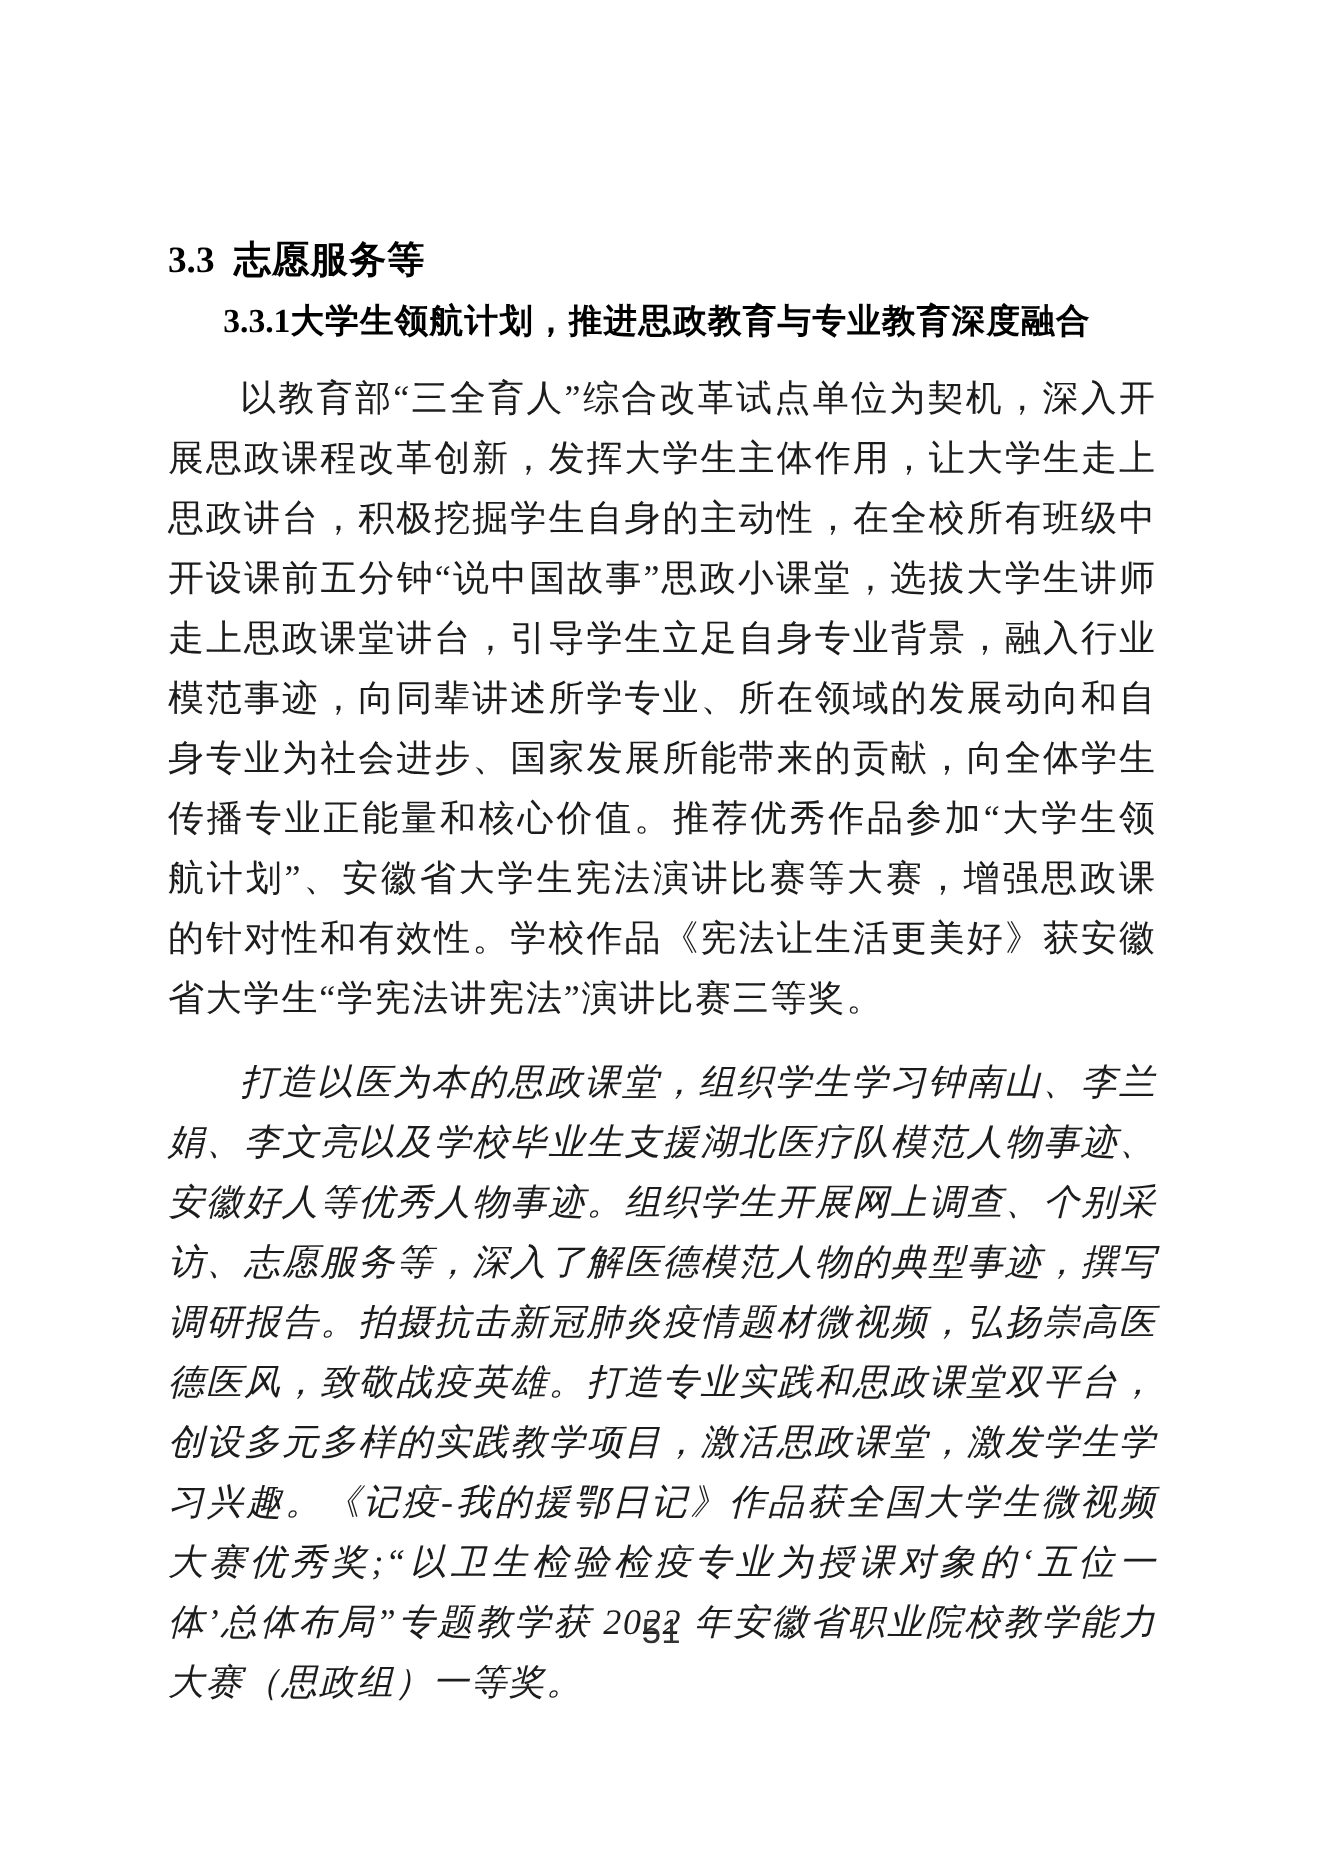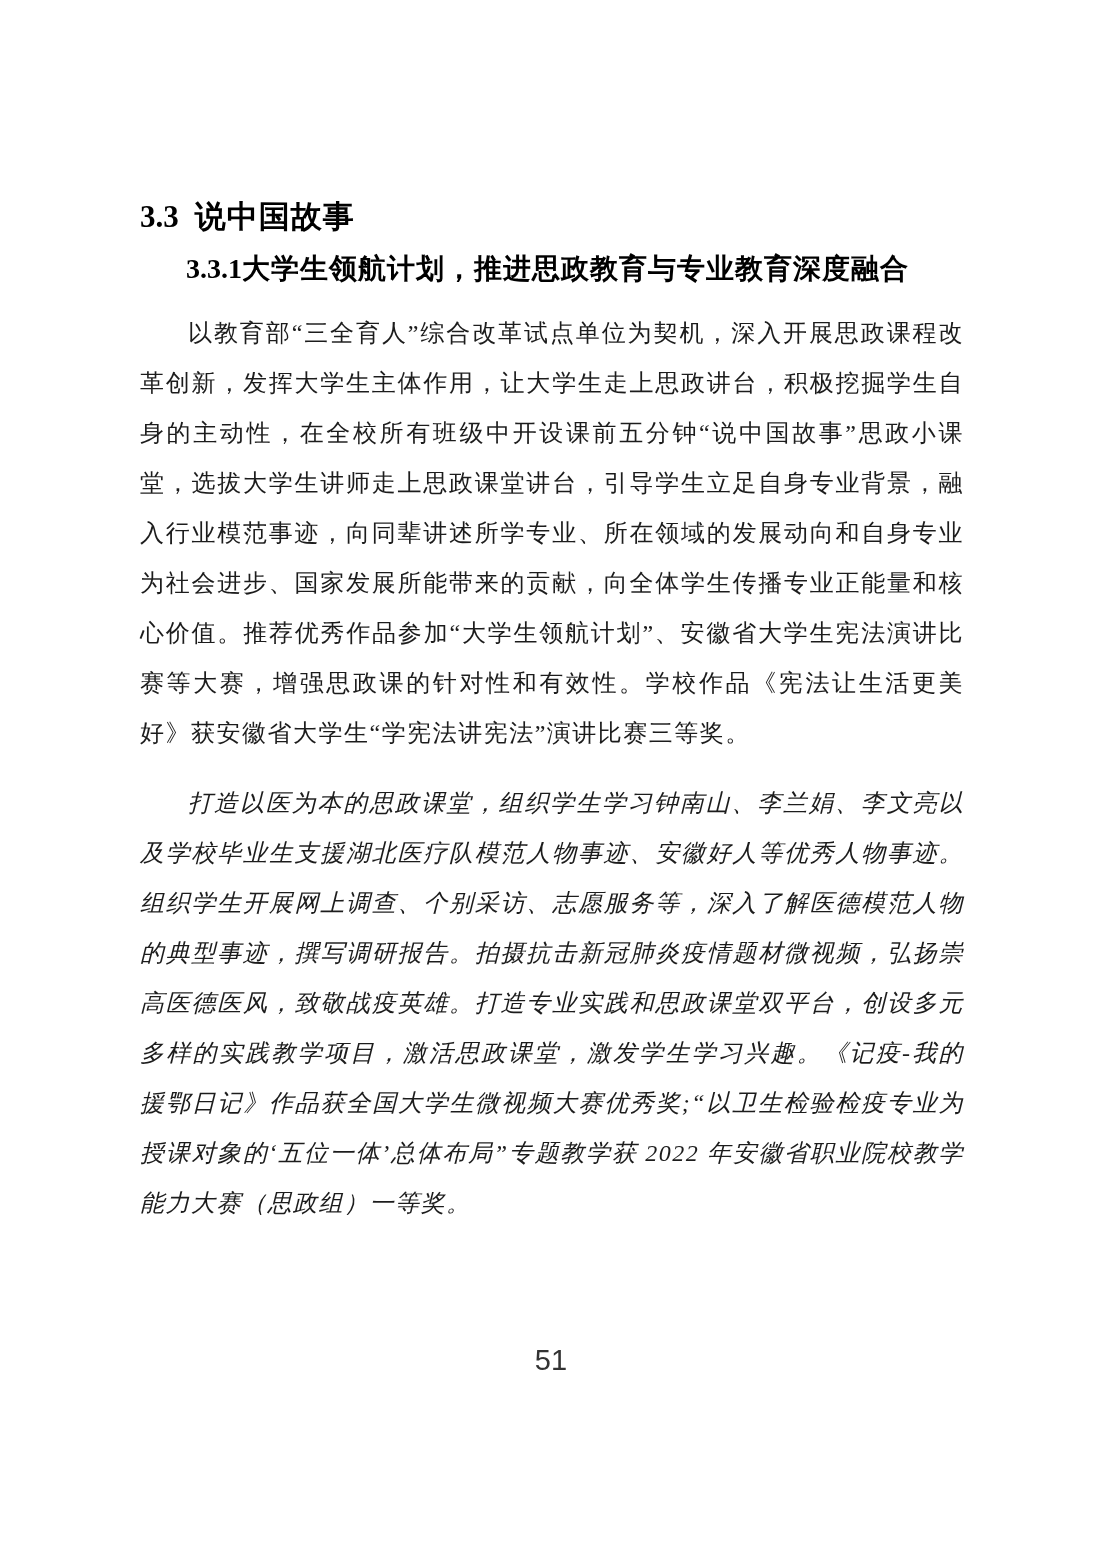--- a/index.html
+++ b/index.html
@@ -40,21 +40,21 @@
     line-height: 38px;
     font-weight: bold;
     color: #000000;
     letter-spacing: 1px;
   }
   .h-subsection .h-num {
     letter-spacing: 0;
   }
   .body-para {
     margin: 0;
-    font-size: 24px;
+    font-size: 30px;
     line-height: 50px;
     letter-spacing: 1.5px;
     text-align: justify;
     text-justify: inter-character;
     text-indent: 2em;
     color: #1c1c1c;
   }
   .body-para.first {
     margin-top: 20px;
   }
@@ -76,21 +76,21 @@
     color: #333333;
   }
 </style>
 </head>
 <body>
 
 <div class="page">
   <div class="content">
 
     <h2 class="h-section">
-      <span class="h-num">3.3</span><span>说中国故事</span>
+      <span class="h-num">3.3</span><span>志愿服务等</span>
     </h2>
 
     <h3 class="h-subsection">
       <span class="h-num">3.3.1</span><span>大学生领航计划，推进思政教育与专业教育深度融合</span>
     </h3>
 
     <p class="body-para first">以教育部“三全育人”综合改革试点单位为契机，深入开展思政课程改革创新，发挥大学生主体作用，让大学生走上思政讲台，积极挖掘学生自身的主动性，在全校所有班级中开设课前五分钟“说中国故事”思政小课堂，选拔大学生讲师走上思政课堂讲台，引导学生立足自身专业背景，融入行业模范事迹，向同辈讲述所学专业、所在领域的发展动向和自身专业为社会进步、国家发展所能带来的贡献，向全体学生传播专业正能量和核心价值。推荐优秀作品参加“大学生领航计划”、安徽省大学生宪法演讲比赛等大赛，增强思政课的针对性和有效性。学校作品《宪法让生活更美好》获安徽省大学生“学宪法讲宪法”演讲比赛三等奖。</p>
 
     <p class="body-para">打造以医为本的思政课堂，组织学生学习钟南山、李兰娟、李文亮以及学校毕业生支援湖北医疗队模范人物事迹、安徽好人等优秀人物事迹。组织学生开展网上调查、个别采访、志愿服务等，深入了解医德模范人物的典型事迹，撰写调研报告。拍摄抗击新冠肺炎疫情题材微视频，弘扬崇高医德医风，致敬战疫英雄。打造专业实践和思政课堂双平台，创设多元多样的实践教学项目，激活思政课堂，激发学生学习兴趣。《记疫-我的援鄂日记》作品获全国大学生微视频大赛优秀奖;“以卫生检验检疫专业为授课对象的‘五位一体’总体布局”专题教学获 2022 年安徽省职业院校教学能力大赛（思政组）一等奖。</p>
 

